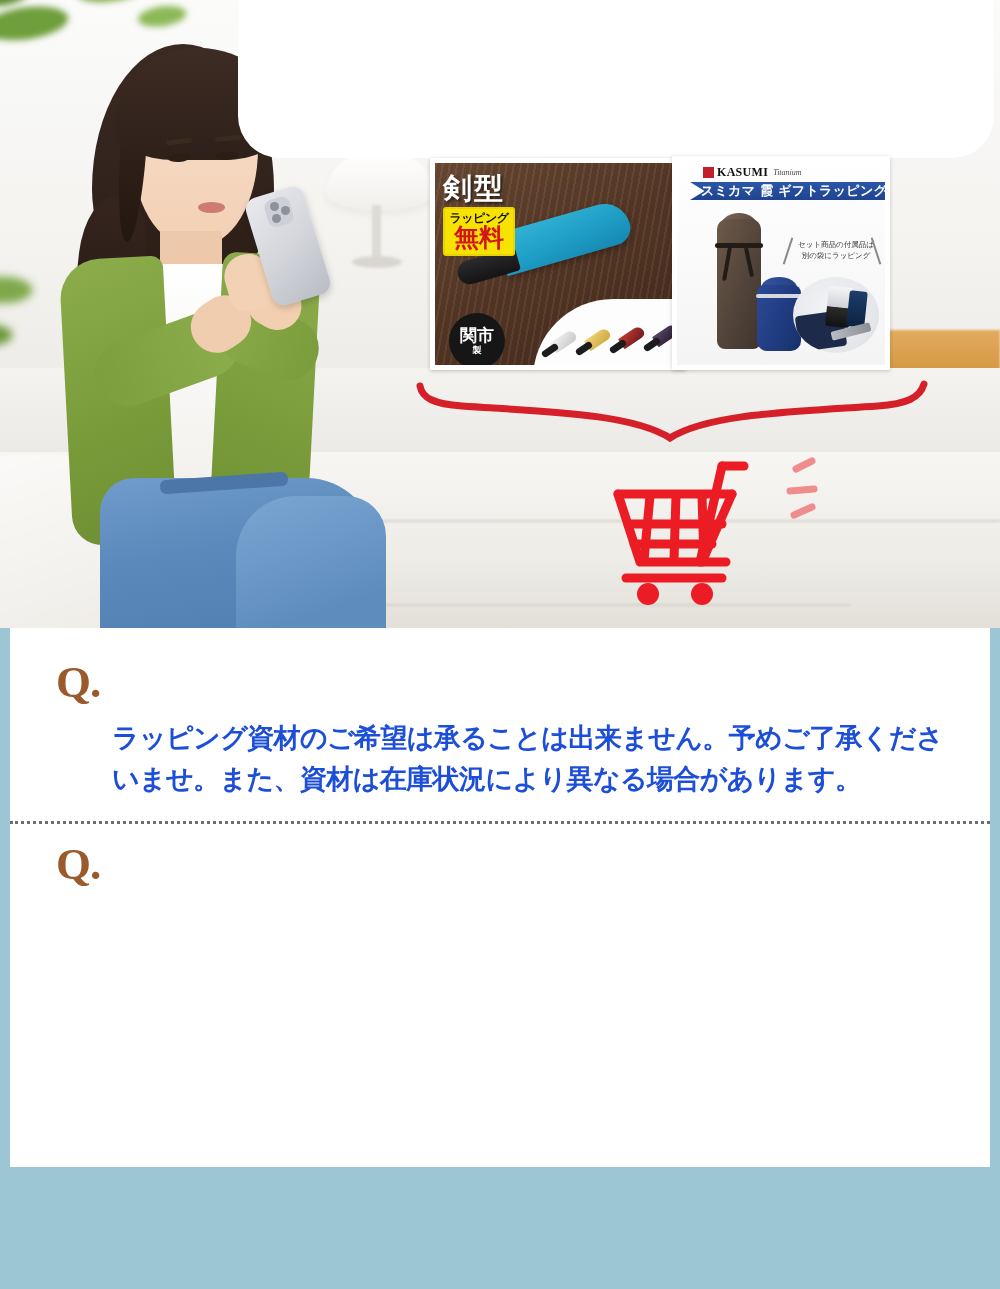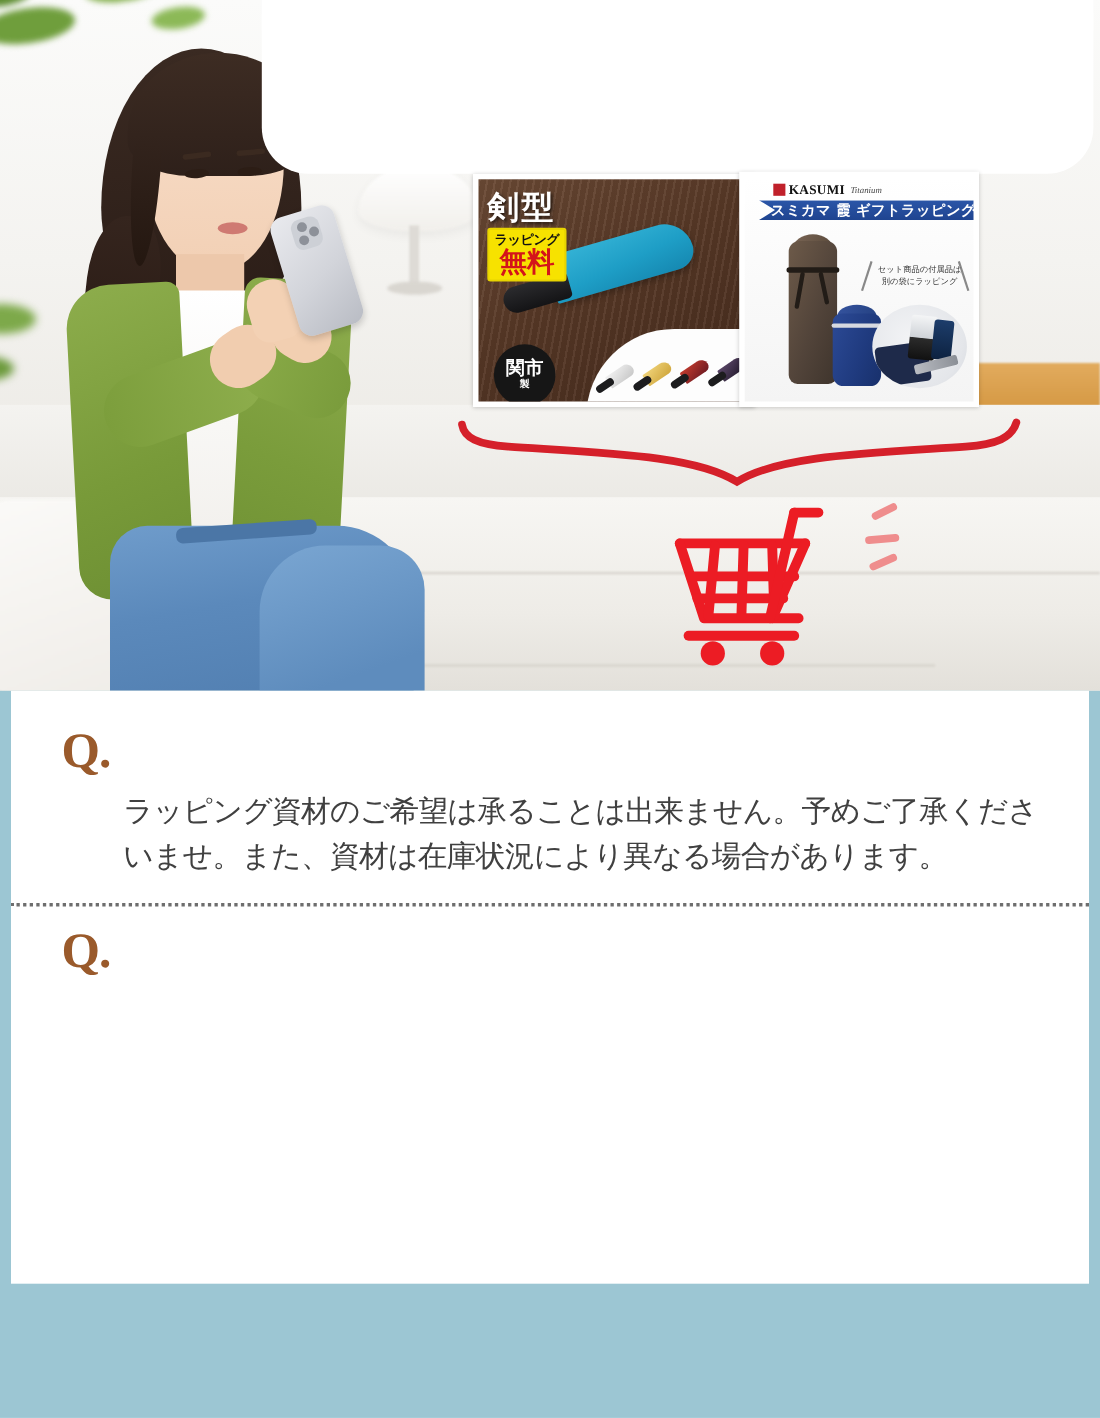--- a/index.html
+++ b/index.html
@@ -449,22 +449,22 @@
     font-size: 45px; font-weight: 700; color: #9a5a2b;
     line-height: .9; margin-right: 6px; letter-spacing: -1px;
   }
   .q-text {
     font-family: "DejaVu Sans", sans-serif;
     font-size: 29px; font-weight: 700; color: #9a5a2b;
     letter-spacing: -.5px; padding-top: 4px; line-height: 1.2;
   }
   .a-text {
     font-family: "DejaVu Sans", sans-serif;
-    font-size: 27px; color: #404040; line-height: 1.52;
-    padding-left: 56px; padding-top: 14px; letter-spacing: -.6px;
+    font-size: 27px; color: #1d4ed8; line-height: 1.52;
+    padding-left: 56px; padding-top: 14px; letter-spacing: -.6px; font-weight: bold;
   }
   .divider {
     margin: 22px 0 20px;
     border-top: 3px dotted #555; width: 100%; opacity: .85;
   }
 </style>
 </head>
 <body>
 
 <div class="page">

